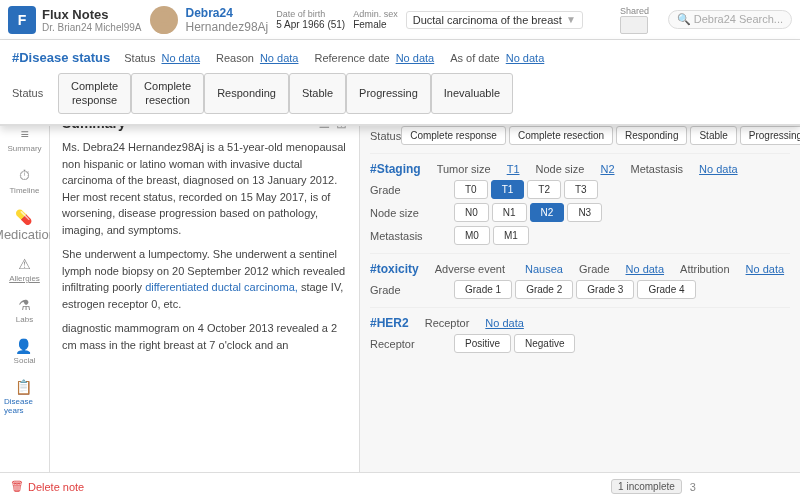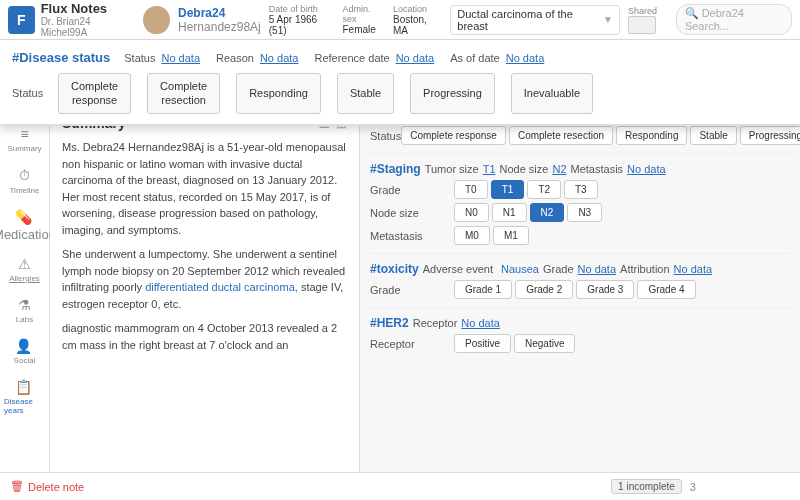--- a/index.html
+++ b/index.html
@@ -40,21 +40,21 @@
     .summary-header { display: flex; align-items: center; justify-content: space-between; margin-bottom: 8px; }
     .summary-title { font-size: 14px; font-weight: 600; color: #333; }
     .summary-icons { display: flex; gap: 6px; color: #aaa; font-size: 13px; }
     .summary-text { font-size: 11px; color: #444; line-height: 1.5; }
     .highlight { color: #2a6ebb; }
 
     
     .right-panel { flex: 1; background: #f7f7f7; overflow-y: auto; padding: 6px 10px; }
 
     
-    .section-row { display: flex; align-items: center; gap: 4px; font-size: 11px; color: #555; padding: 4px 0; }
+    .section-row { display: flex; align-items: center; gap: 16px; font-size: 11px; color: #555; padding: 4px 0; }
     .section-hash { color: #2a6ebb; font-weight: 600; font-size: 12px; cursor: pointer; }
     .field-meta { color: #555; }
     .link-blue { color: #2a6ebb; text-decoration: underline; cursor: pointer; }
 
     .status-table { margin: 4px 0 8px 0; }
     .status-table-row { display: flex; align-items: center; margin-bottom: 3px; }
     .status-table-label { width: 80px; font-size: 11px; color: #555; }
     .status-cells { display: flex; gap: 3px; }
     .cell-btn { border: 1px solid #ccc; background: #fff; padding: 3px 8px; border-radius: 3px; font-size: 10px; color: #333; cursor: pointer; white-space: nowrap; }
 
@@ -102,24 +102,20 @@
     <div class="patient-name">Debra24</div>
     <div class="patient-subname">Hernandez98Aj</div>
   </div>
   <div class="header-field">
     <span style="font-size:9px;color:#888">Date of birth</span>
     <span>5 Apr 1966 (51)</span>
   </div>
   <div class="header-field">
     <span style="font-size:9px;color:#888">Admin. sex</span>
     <span>Female</span>
-  </div>
-  <div class="header-field">
-    <span style="font-size:9px;color:#888">Location</span>
-    <span>Boston, MA</span>
   </div>
   <div class="diagnosis">
     <span>Ductal carcinoma of the breast</span>
     <span style="color:#aaa;font-size:10px;">▼</span>
   </div>
   <div class="shared-area">
     <div style="display:flex;flex-direction:column;align-items:center;font-size:9px;">
       <span>Shared</span>
       <div style="width:28px;height:18px;border:1px solid #ccc;border-radius:2px;background:#f0f0f0;"></div>
     </div>
@@ -137,21 +133,21 @@
     <span style="color:#2a6ebb;text-decoration:underline;cursor:pointer;">No data</span>
     <span style="color:#555;margin-left:10px;">Reason</span>
     <span style="color:#2a6ebb;text-decoration:underline;cursor:pointer;">No data</span>
     <span style="color:#555;margin-left:10px;">Reference date</span>
     <span style="color:#2a6ebb;text-decoration:underline;cursor:pointer;">No data</span>
     <span style="color:#555;margin-left:10px;">As of date</span>
     <span style="color:#2a6ebb;text-decoration:underline;cursor:pointer;">No data</span>
   </div>
   <div style="display:flex;align-items:center;margin-top:8px;gap:6px;">
     <span style="font-size:11px;color:#555;min-width:40px;">Status</span>
-    <div style="display:flex;gap:16px;">
+    <div style="display:flex;gap:0;">
       <button style="border:1px solid #ccc;background:#f8f8f8;padding:5px 12px;border-radius:3px;font-size:11px;color:#333;cursor:pointer;line-height:1.3;text-align:center;">Complete<br>response</button>
       <button style="border:1px solid #ccc;background:#f8f8f8;padding:5px 12px;border-radius:3px;font-size:11px;color:#333;cursor:pointer;line-height:1.3;text-align:center;">Complete<br>resection</button>
       <button style="border:1px solid #ccc;background:#f8f8f8;padding:5px 12px;border-radius:3px;font-size:11px;color:#333;cursor:pointer;">Responding</button>
       <button style="border:1px solid #ccc;background:#f8f8f8;padding:5px 12px;border-radius:3px;font-size:11px;color:#333;cursor:pointer;">Stable</button>
       <button style="border:1px solid #ccc;background:#f8f8f8;padding:5px 12px;border-radius:3px;font-size:11px;color:#333;cursor:pointer;">Progressing</button>
       <button style="border:1px solid #ccc;background:#f8f8f8;padding:5px 12px;border-radius:3px;font-size:11px;color:#333;cursor:pointer;">Inevaluable</button>
     </div>
   </div>
 </div>
 

